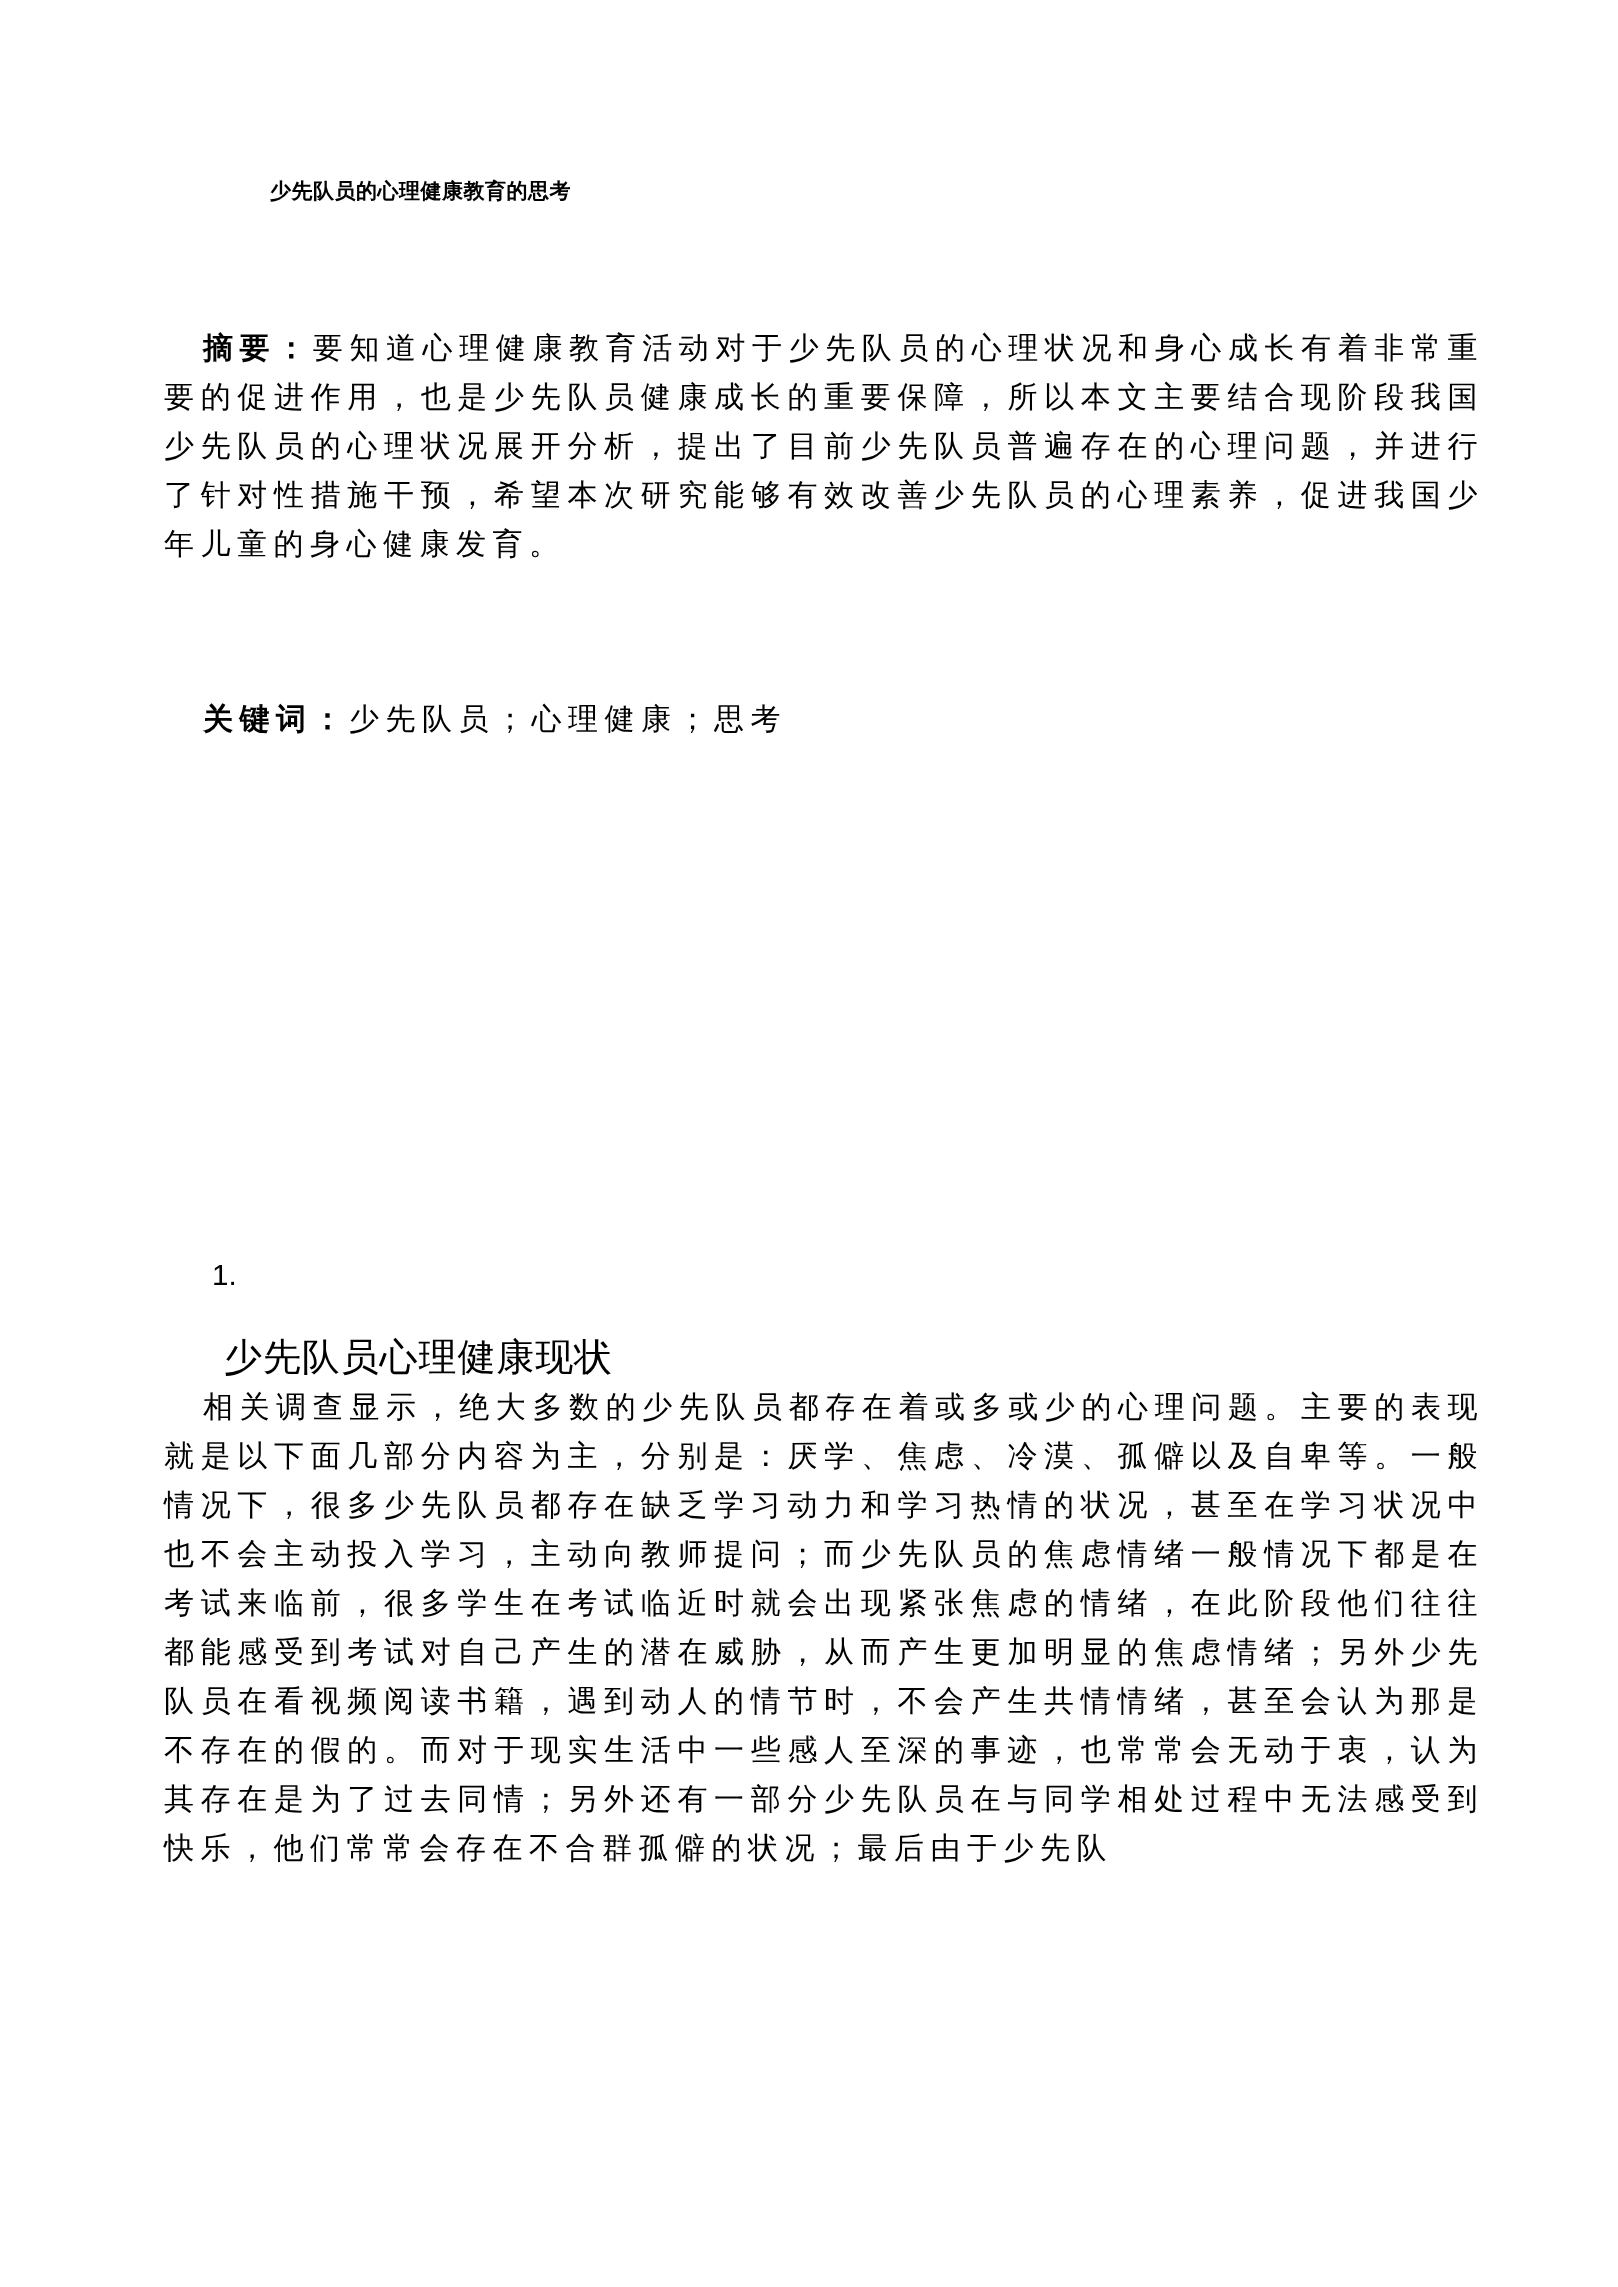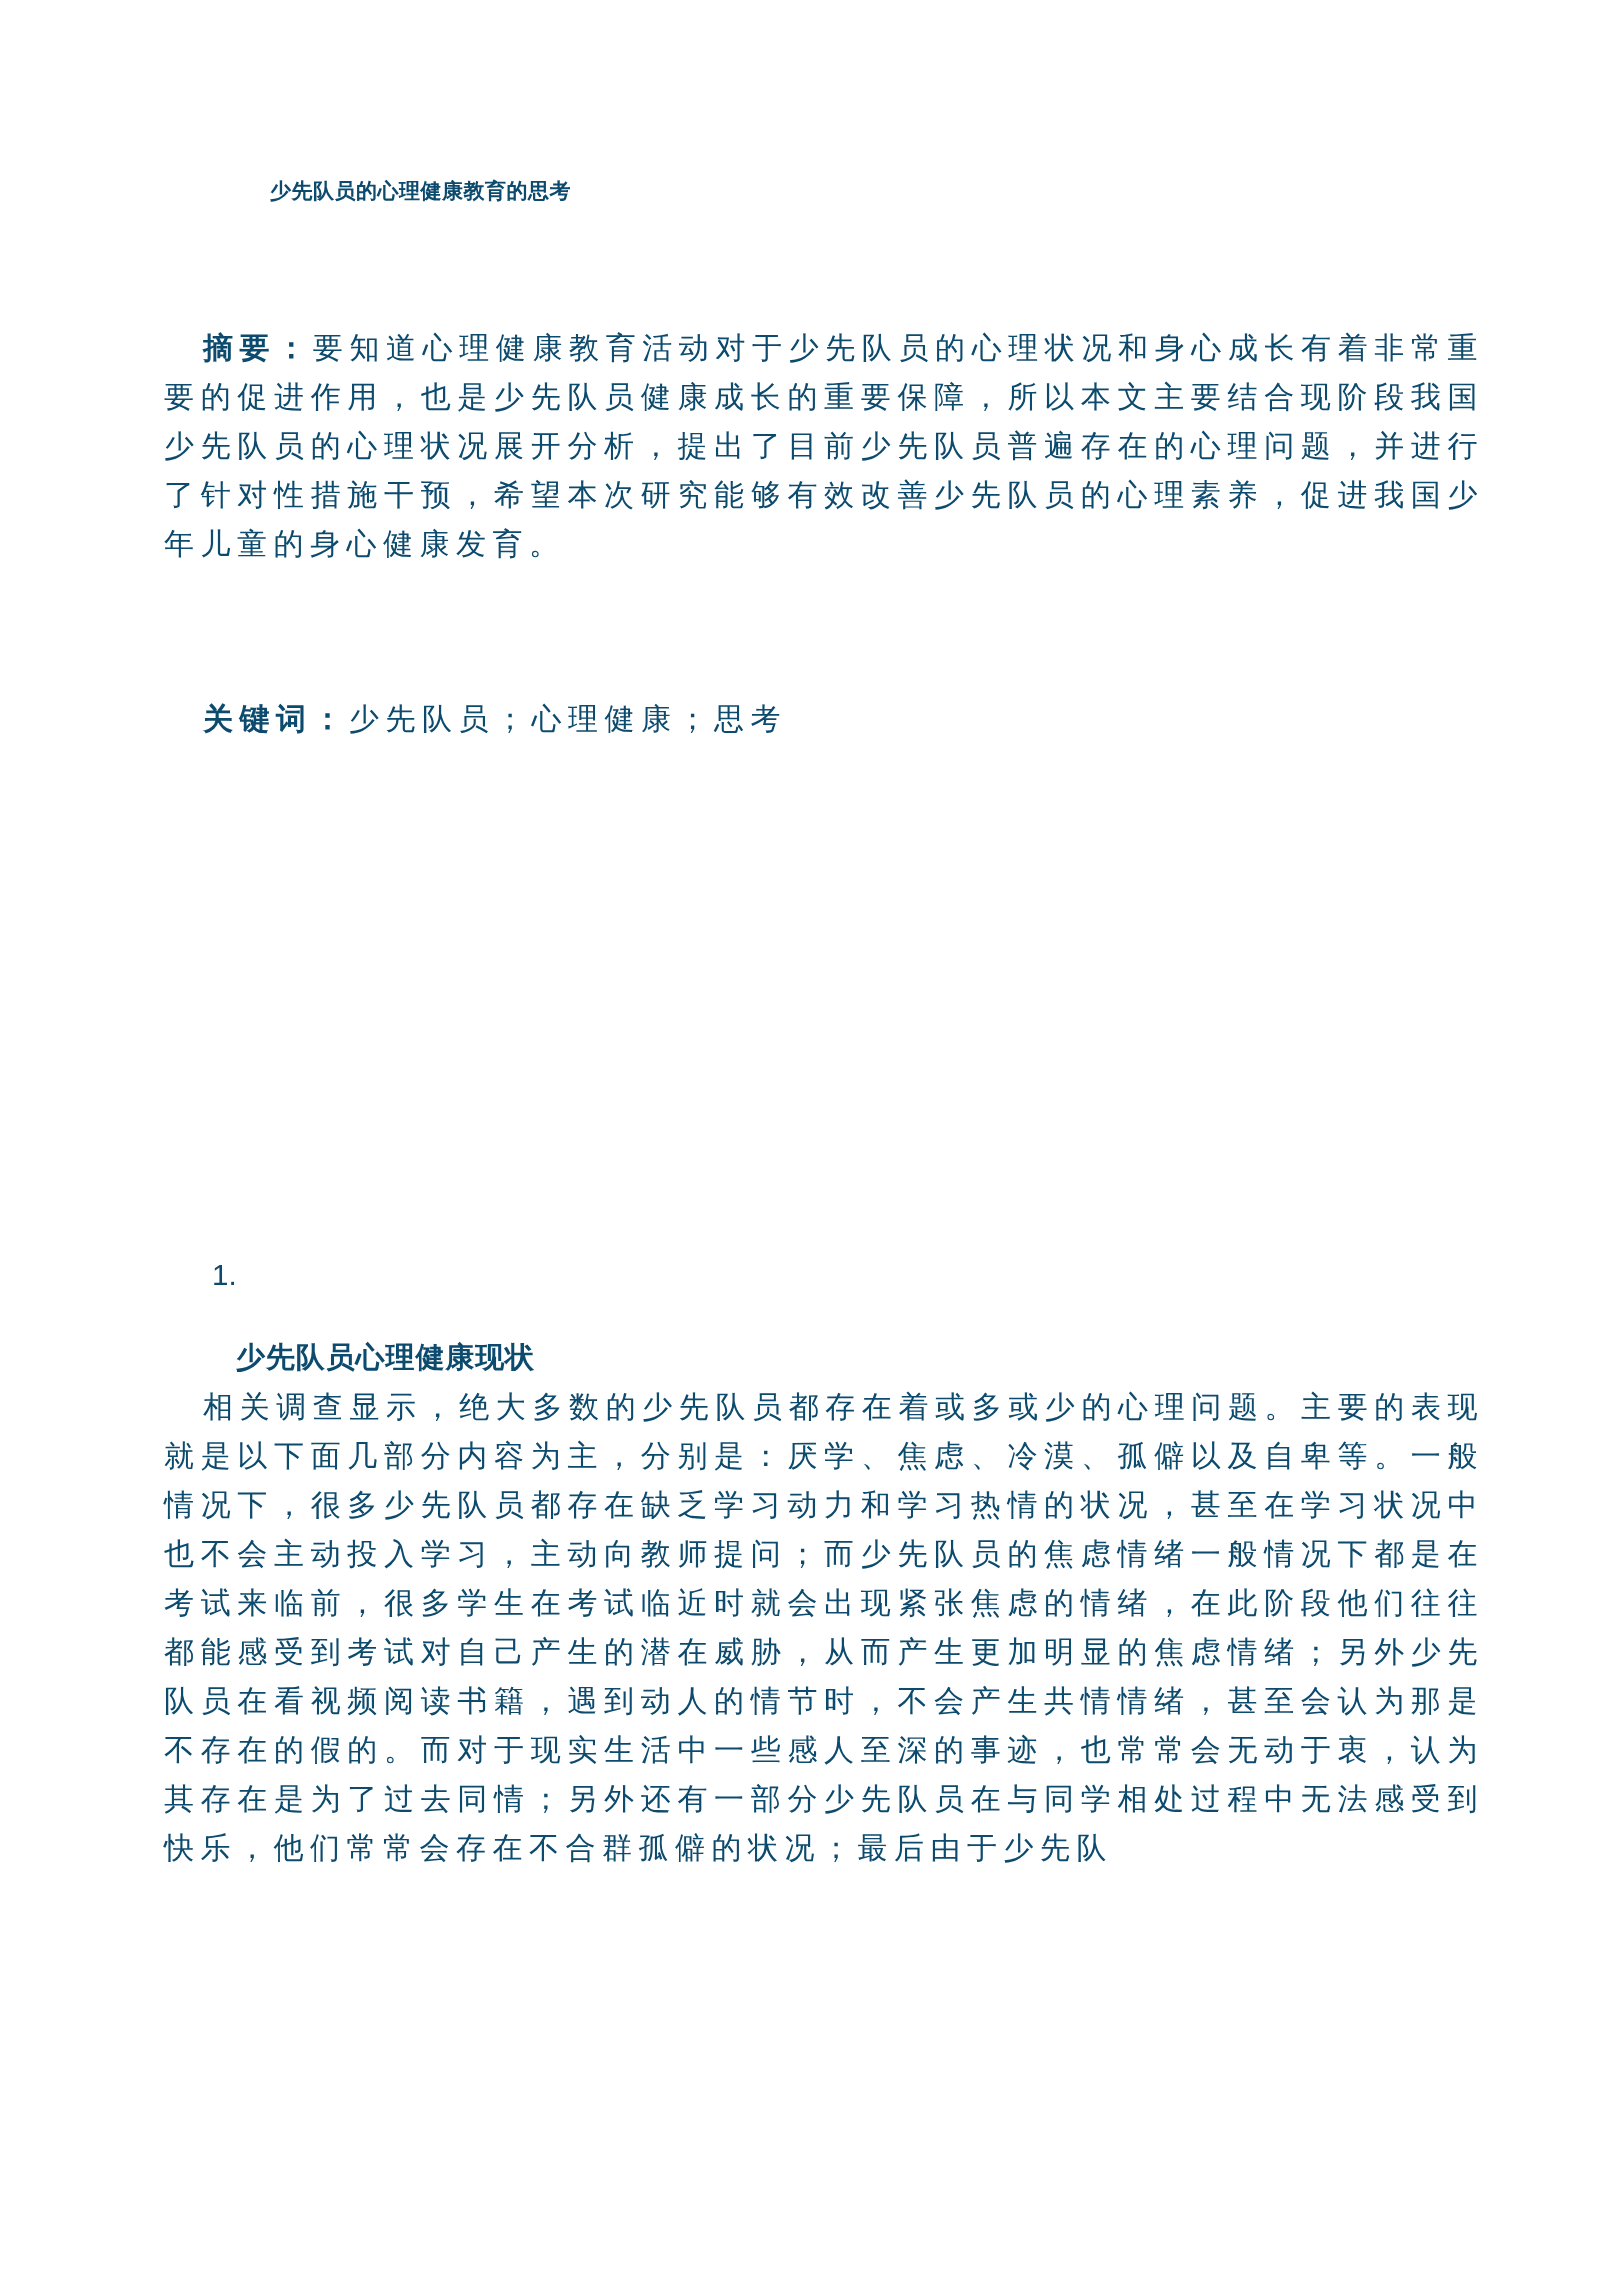--- a/index.html
+++ b/index.html
@@ -7,21 +7,21 @@
     padding: 0;
     background: #e8e8e8;
   }
   .page {
     position: relative;
     width: 1619px;
     height: 2288px;
     margin: 0 auto;
     background: #ffffff;
     overflow: hidden;
-    color: #0c4a6e;
+    color: #000000;
   }
   
   .doc-title {
     position: absolute;
     left: 270px;
     top: 174px;
     margin: 0;
     font-family: "Liberation Sans", "DejaVu Sans", sans-serif;
     font-weight: 700;
     font-size: 21px;
@@ -60,29 +60,29 @@
     padding-left: 48px;
     box-sizing: border-box;
     margin: 0;
     font-family: "Liberation Sans", "DejaVu Sans", sans-serif;
     font-size: 29.5px;
     line-height: 67px;
   }
   
   .section-heading {
     position: absolute;
-    left: 176px;
+    left: 164px;
     top: 1324px;
     width: 1320px;
     padding-left: 60px;
     box-sizing: border-box;
     margin: 0;
     font-family: "Liberation Serif", "DejaVu Serif", serif;
-    font-weight: 700;
-    font-size: 29px;
+    font-weight: 400;
+    font-size: 38px;
     line-height: 67px;
     letter-spacing: 0.9px;
     white-space: nowrap;
   }
 </style>
 </head>
 <body>
 
 <div class="page">
 

